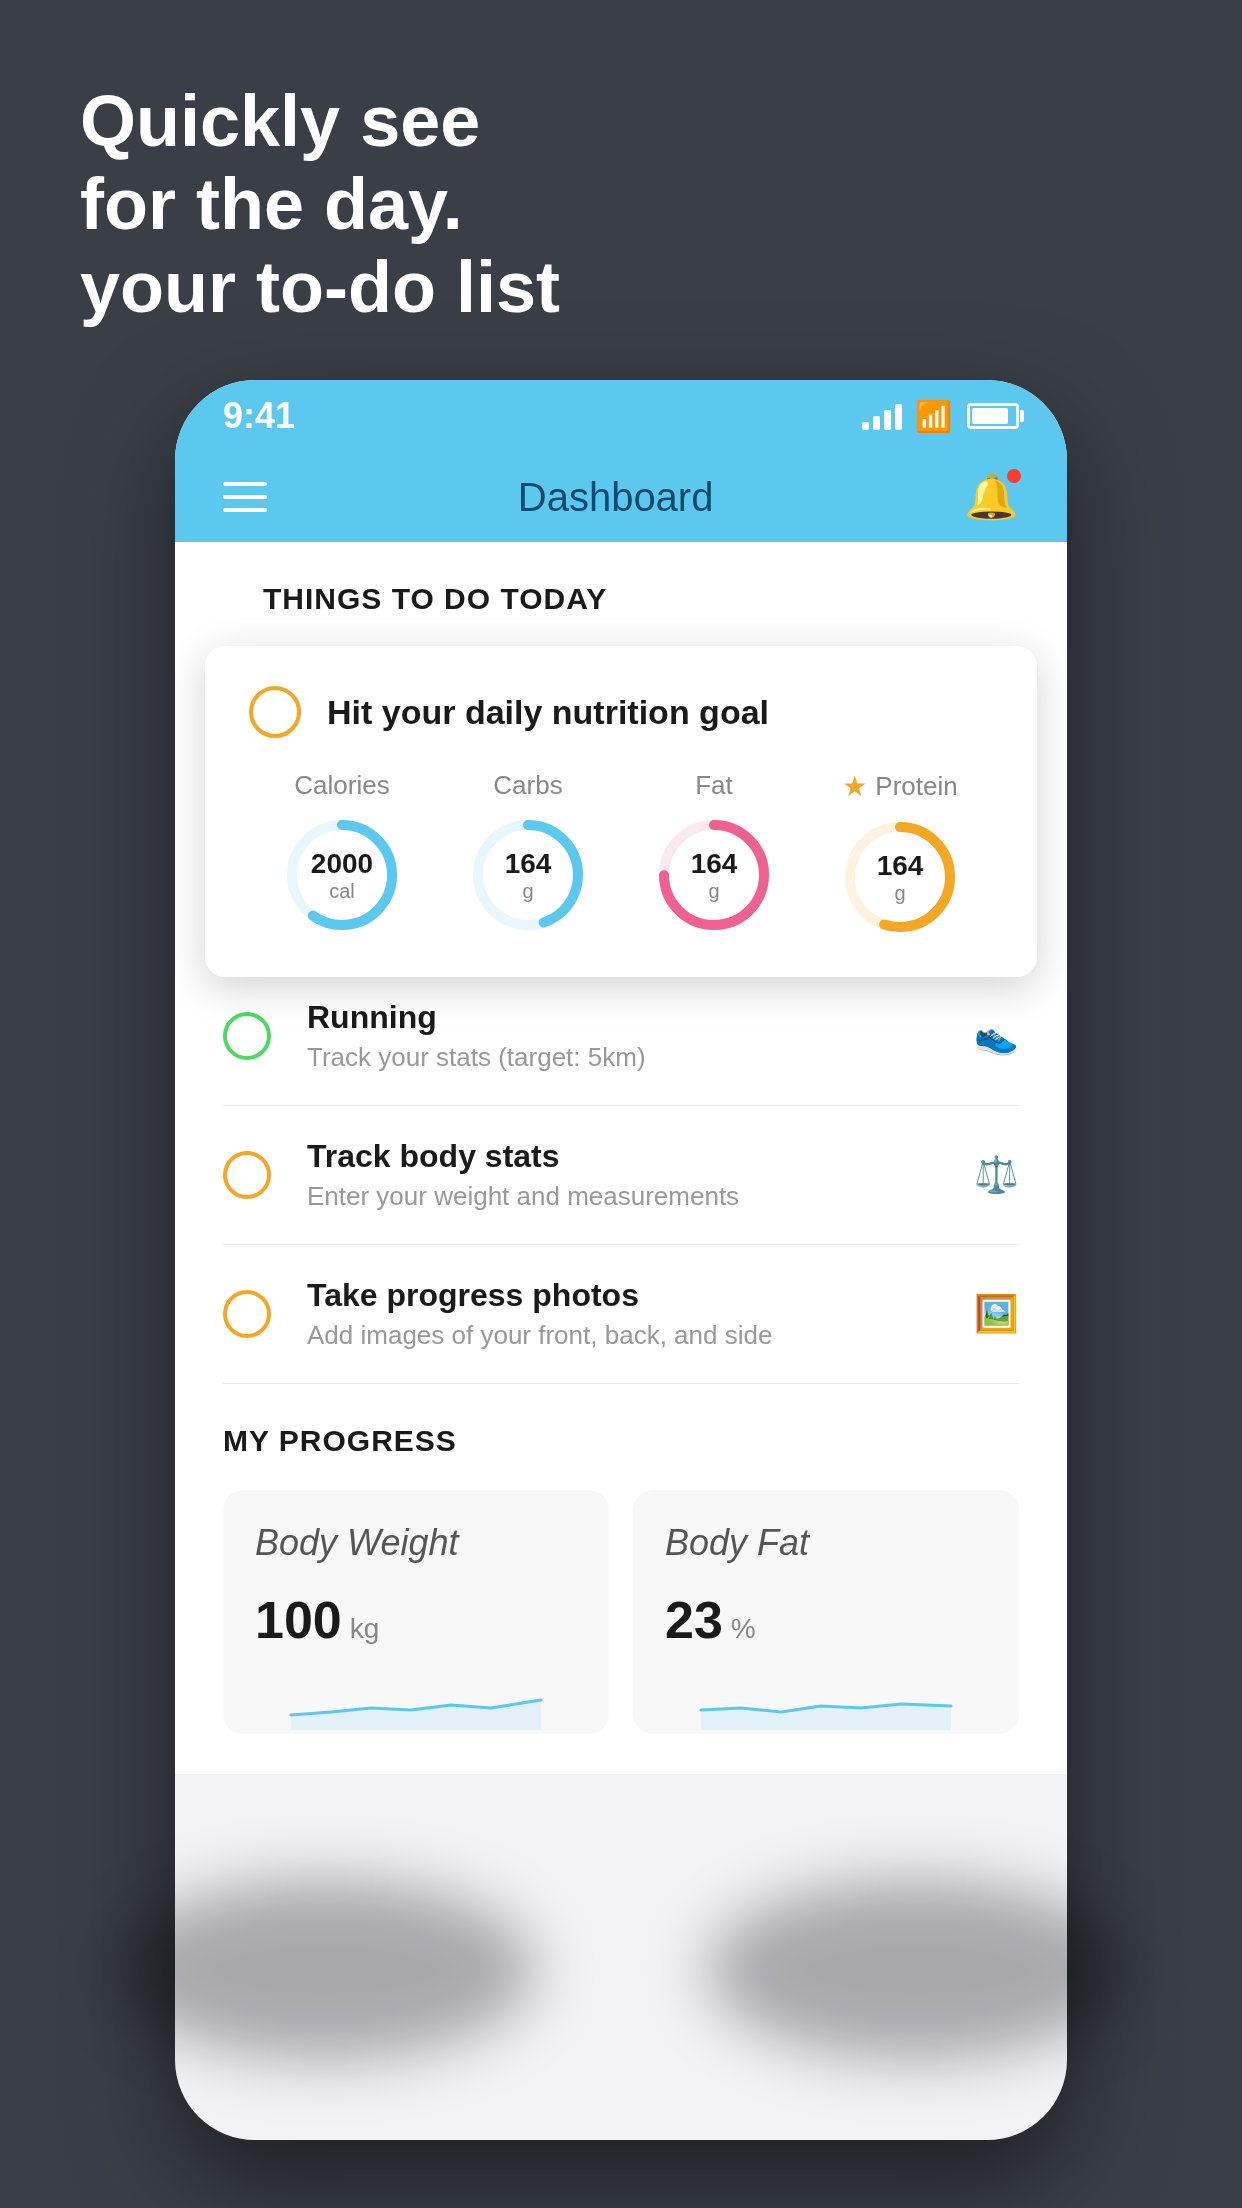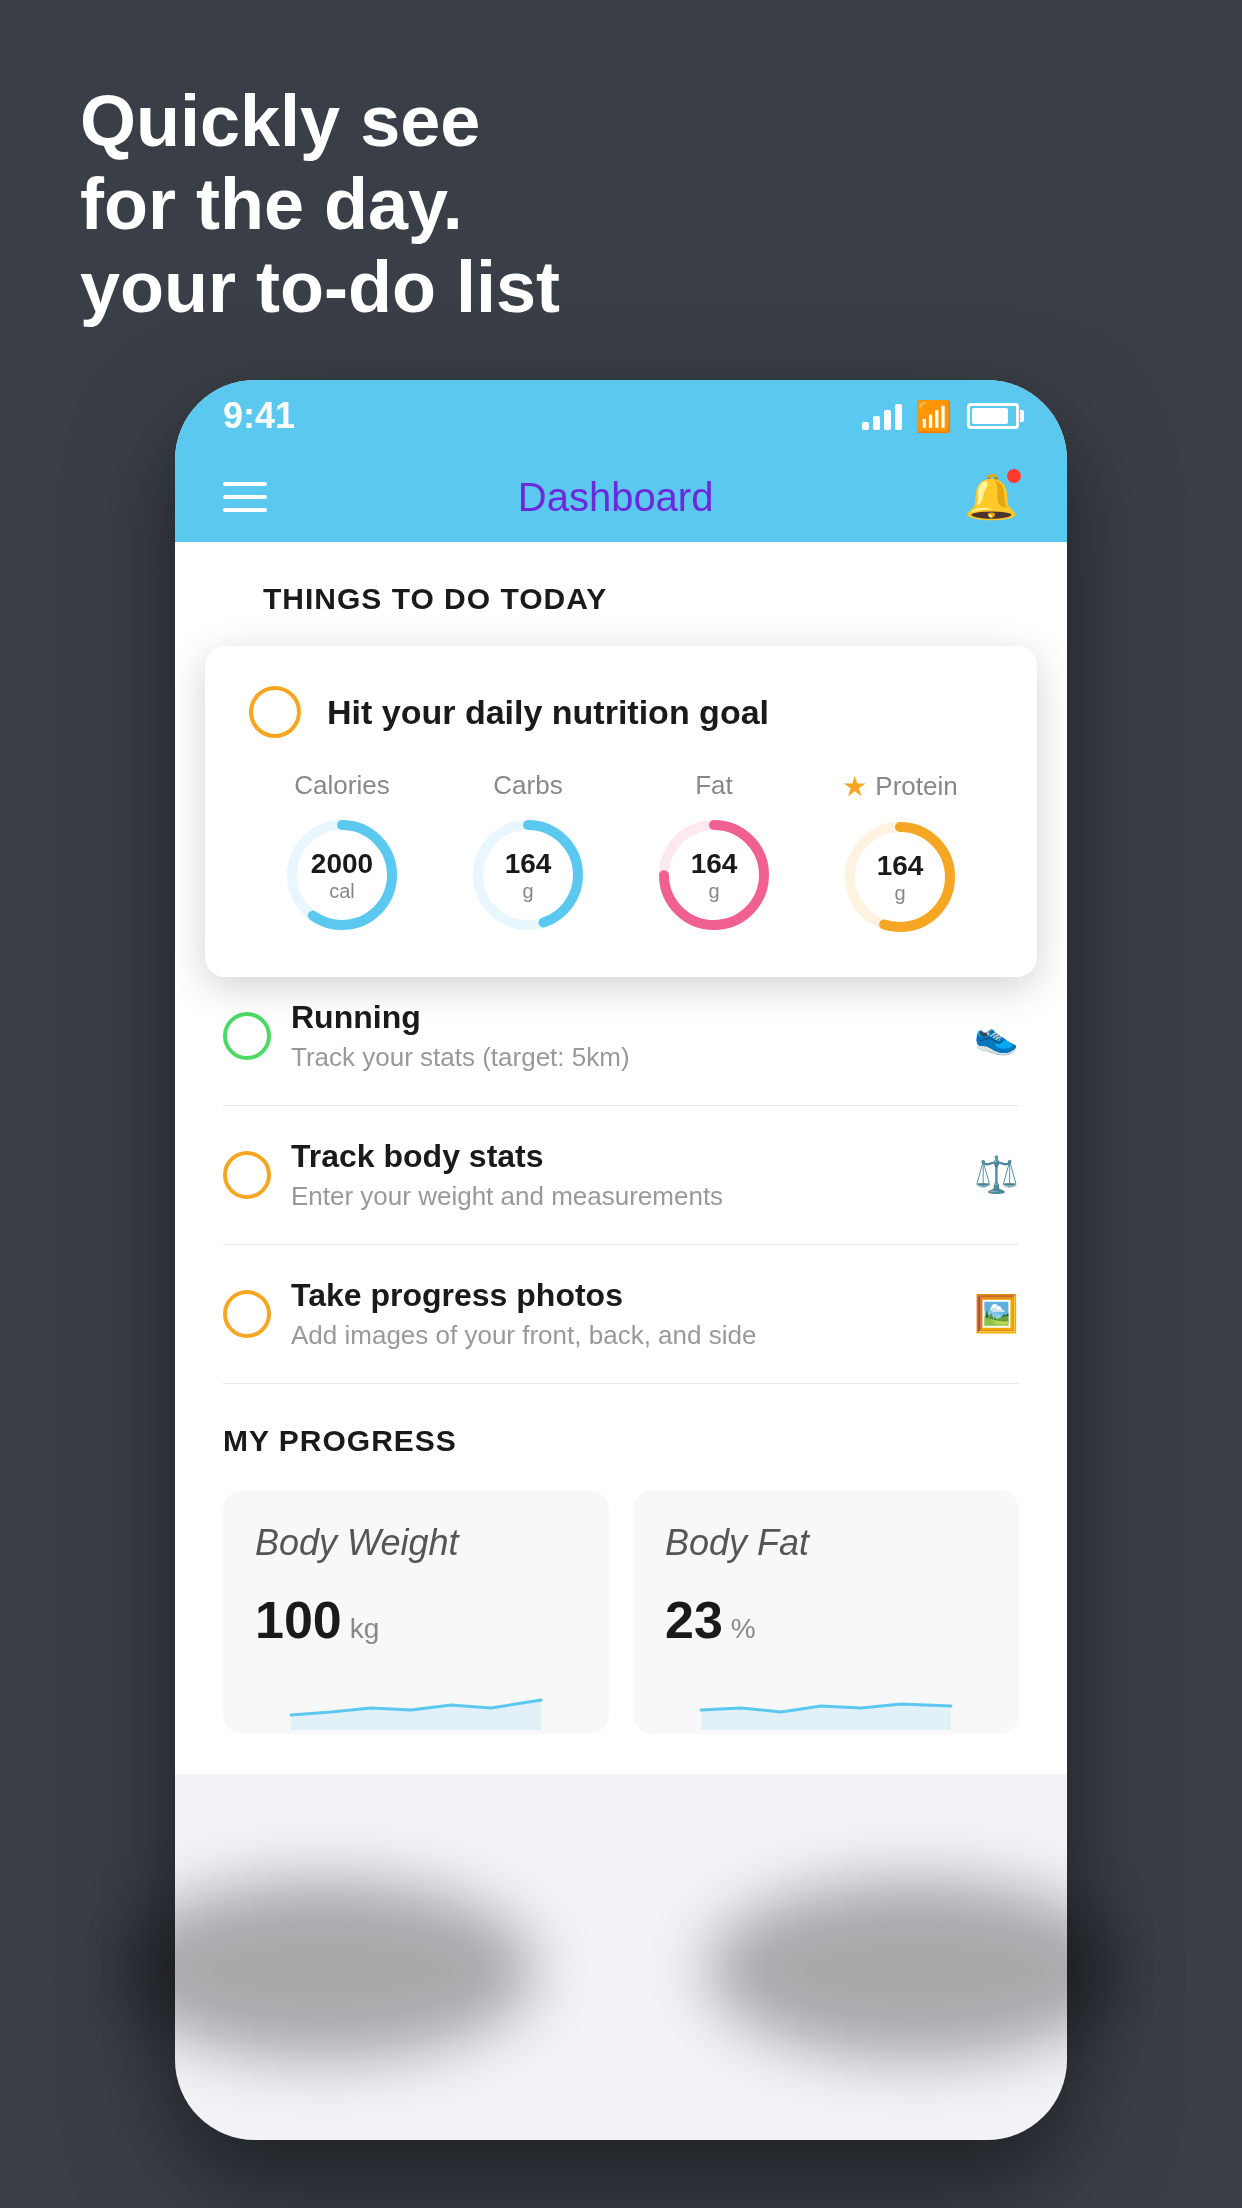--- a/index.html
+++ b/index.html
@@ -121,21 +121,21 @@
       gap: 9px;
       cursor: pointer;
     }
     .hamburger span {
       width: 44px;
       height: 4px;
       background: white;
       border-radius: 2px;
     }
     .nav-title {
-      color: #6d28d9;
+      color: #0c4a6e;
       font-size: 40px;
       font-weight: 500;
     }
     .bell-btn {
       position: relative;
       cursor: pointer;
     }
     .bell-icon {
       font-size: 44px;
       color: white;
@@ -258,21 +258,21 @@
     .todo-list {
       background: white;
       padding: 0 48px;
       margin-top: -10px;
     }
     .todo-item {
       display: flex;
       align-items: center;
       padding: 32px 0;
       border-bottom: 1px solid #e8e8e8;
-      gap: 20px;
+      gap: 36px;
     }
     .todo-circle {
       width: 48px;
       height: 48px;
       border-radius: 50%;
       border: 4px solid;
       flex-shrink: 0;
     }
     .todo-circle.green { border-color: #4cd964; }
     .todo-circle.yellow { border-color: #f5a623; }

